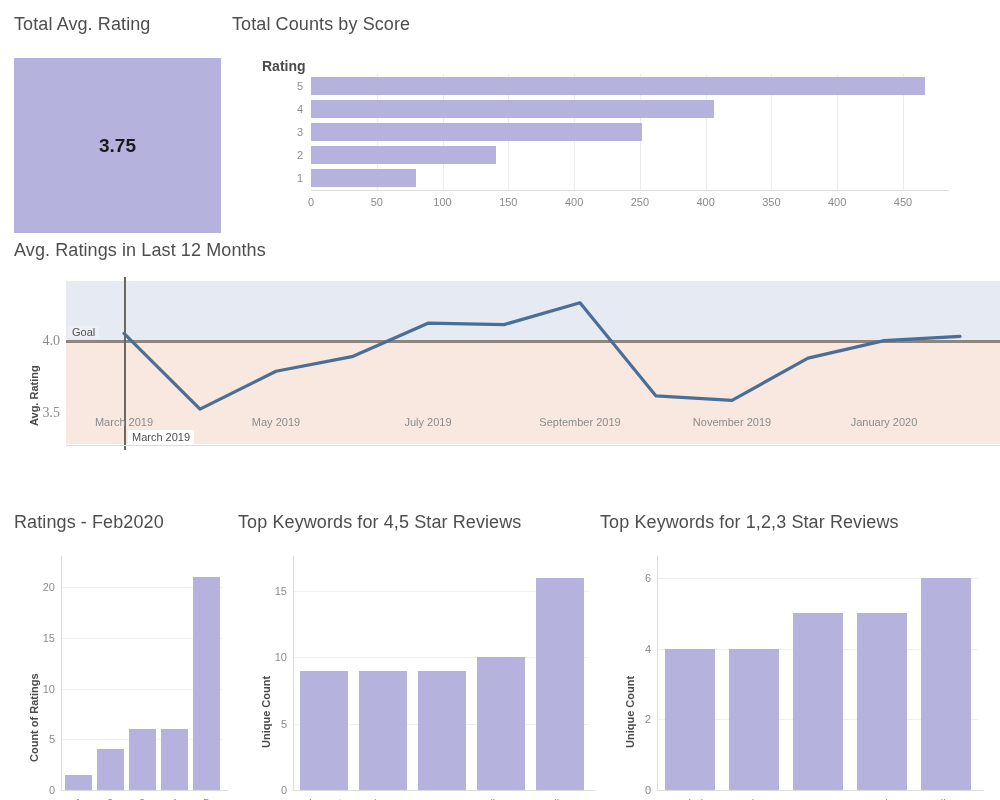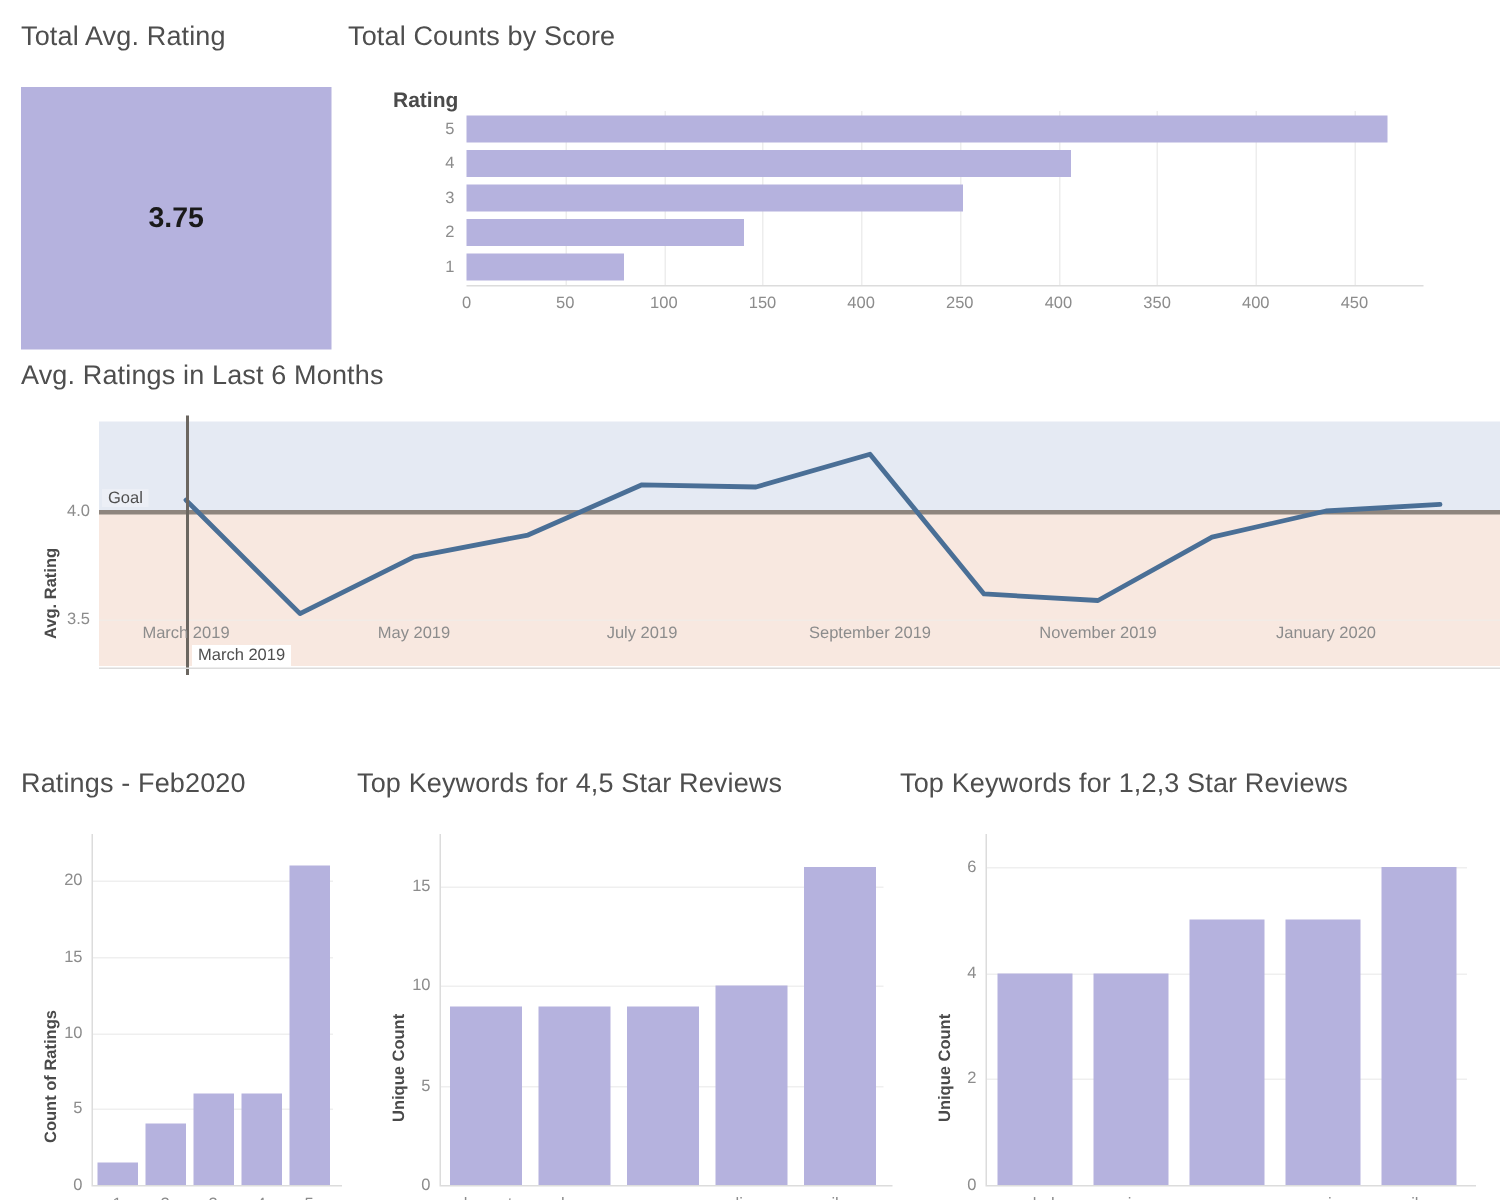--- a/index.html
+++ b/index.html
@@ -93,21 +93,21 @@
     position:absolute;left:44px;top:-4px;bottom:-6px;width:2px;background:#6b6660;
   }
   #ref-vlabel{
     position:absolute;left:48px;bottom:0px;
     background:#ffffff;padding:1px 4px;
     font-size:11px;color:#4e4e4e;white-space:nowrap;
   }
   .ygrid-line{position:absolute;left:0;right:0;height:1px;background:#f2ebe6;}
   .y-tick-line{
     position:absolute;right:calc(100% + 6px);
-    font-size:11px;color:#8c8c8c;transform:translateY(-50%);
+    font-size:14px;color:#8c8c8c;transform:translateY(-50%);font-family:Liberation Serif, serif;
   }
   .x-tick-line{
     position:absolute;top:176px;
     font-size:11px;color:#8c8c8c;transform:translateX(-50%);
     white-space:nowrap;
   }
   #line-axis-title{
     position:absolute;top:245px;left:0;width:986px;text-align:center;
   }
   #line-ytitle{position:absolute;left:14px;top:186px;}
@@ -196,21 +196,21 @@
       <div class="tick" style="position: absolute; left: 342.093px; top: 182px; transform: translateX(-50%);">400</div>
       <div class="tick" style="position: absolute; left: 407.866px; top: 182px; transform: translateX(-50%);">250</div>
       <div class="tick" style="position: absolute; left: 473.639px; top: 182px; transform: translateX(-50%);">400</div>
       <div class="tick" style="position: absolute; left: 539.412px; top: 182px; transform: translateX(-50%);">350</div>
       <div class="tick" style="position: absolute; left: 605.186px; top: 182px; transform: translateX(-50%);">400</div>
       <div class="tick" style="position: absolute; left: 670.959px; top: 182px; transform: translateX(-50%);">450</div>
     </div>
 </div>
 
 <div class="panel" id="line-panel">
-  <div class="panel-title">Avg. Ratings in Last 6 Months</div>
+  <div class="panel-title">Avg. Ratings in Last 12 Months</div>
   <div id="line-ytitle" class="vtitle">Avg. Rating</div>
   <div id="line-plot">
     <div id="band-top" style="height: 59.6696px; background: rgb(229, 234, 243);"></div>
     <div id="band-bottom" style="top: 60.6696px; background: rgb(248, 232, 224);"></div>
     <div id="goal-line" style="top: 58.6696px; background: rgb(142, 133, 126);"></div>
     <div id="goal-label" style="top: 44.6696px;">Goal</div>
     <div id="line-gridlines">
         <div class="ygrid-line" style="top: 132.438px;"></div>
       </div>
     <svg id="line-svg" width="934" height="163" viewBox="0 0 934 163" preserveAspectRatio="none" style="position:absolute;left:0;top:0;overflow:visible;">

